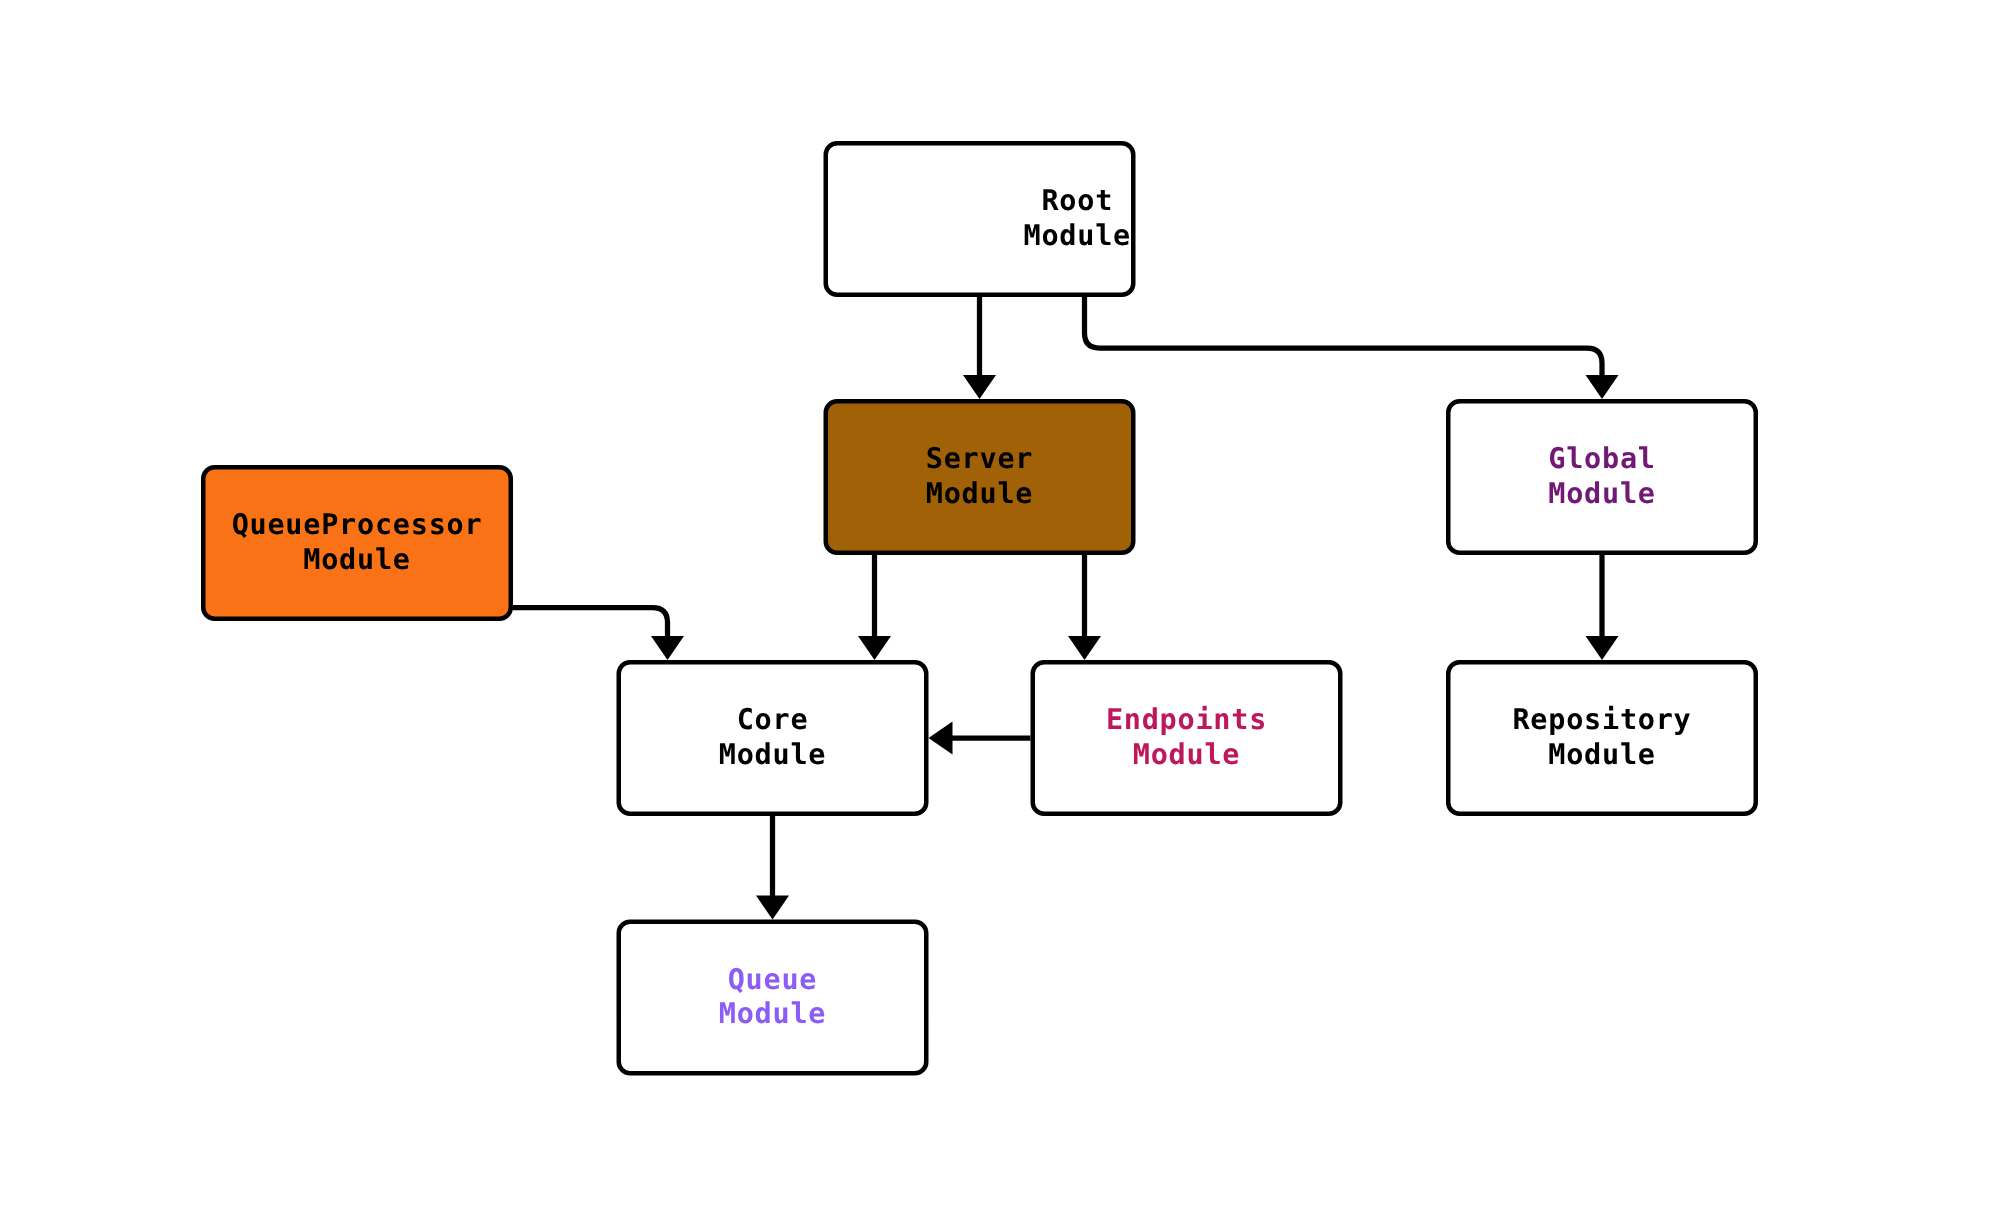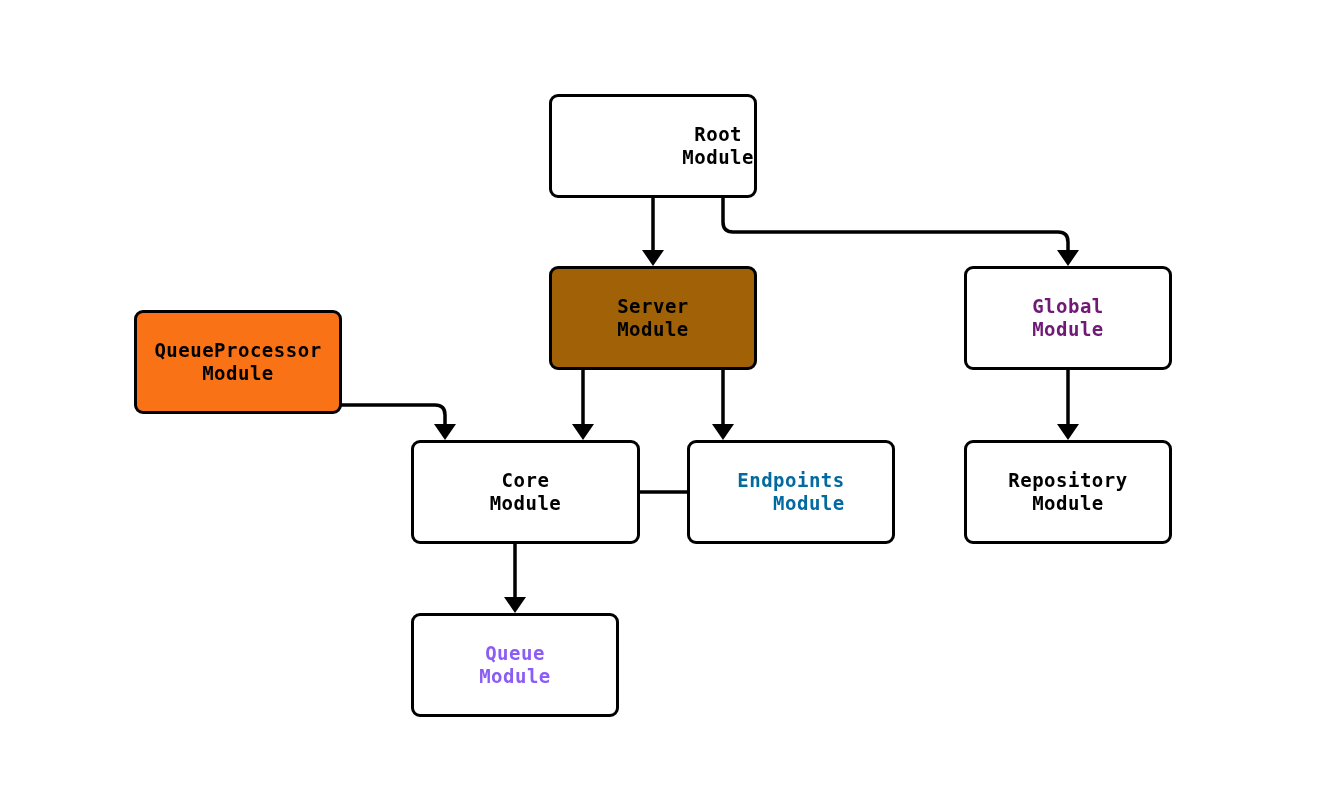--- a/index.html
+++ b/index.html
@@ -81,26 +81,26 @@
 Module</span>
     </div>
     <div class="node" style="left: 549px; top: 266px; width: 208px; height: 104px; background: #a16207; border-color: rgb(0, 0, 0);">
       <span class="node-label" style="color: rgb(0, 0, 0);">Server
 Module</span>
     </div>
     <div class="node" style="left: 964px; top: 266px; width: 208px; height: 104px; background: rgb(255, 255, 255); border-color: rgb(0, 0, 0);">
       <span class="node-label" style="color: #701a75;">Global
 Module</span>
     </div>
-    <div class="node" style="left: 411px; top: 440px; width: 229px; height: 104px; background: rgb(255, 255, 255); border-color: rgb(0, 0, 0);">
+    <div class="node" style="left: 411px; top: 440px; width: 208px; height: 104px; background: rgb(255, 255, 255); border-color: rgb(0, 0, 0);">
       <span class="node-label" style="color: rgb(0, 0, 0);">Core
 Module</span>
     </div>
     <div class="node" style="left: 687px; top: 440px; width: 208px; height: 104px; background: rgb(255, 255, 255); border-color: rgb(0, 0, 0);">
-      <span class="node-label" style="color: #0369a1; text-align: right;">Endpoints
+      <span class="node-label" style="color: #be185d;">Endpoints
 Module</span>
     </div>
     <div class="node" style="left: 964px; top: 440px; width: 208px; height: 104px; background: rgb(255, 255, 255); border-color: rgb(0, 0, 0);">
       <span class="node-label" style="color: rgb(0, 0, 0);">Repository
 Module</span>
     </div>
     <div class="node" style="left: 411px; top: 613px; width: 208px; height: 104px; background: rgb(255, 255, 255); border-color: rgb(0, 0, 0);">
       <span class="node-label" style="color: #8b5cf6;">Queue
 Module</span>
     </div>

